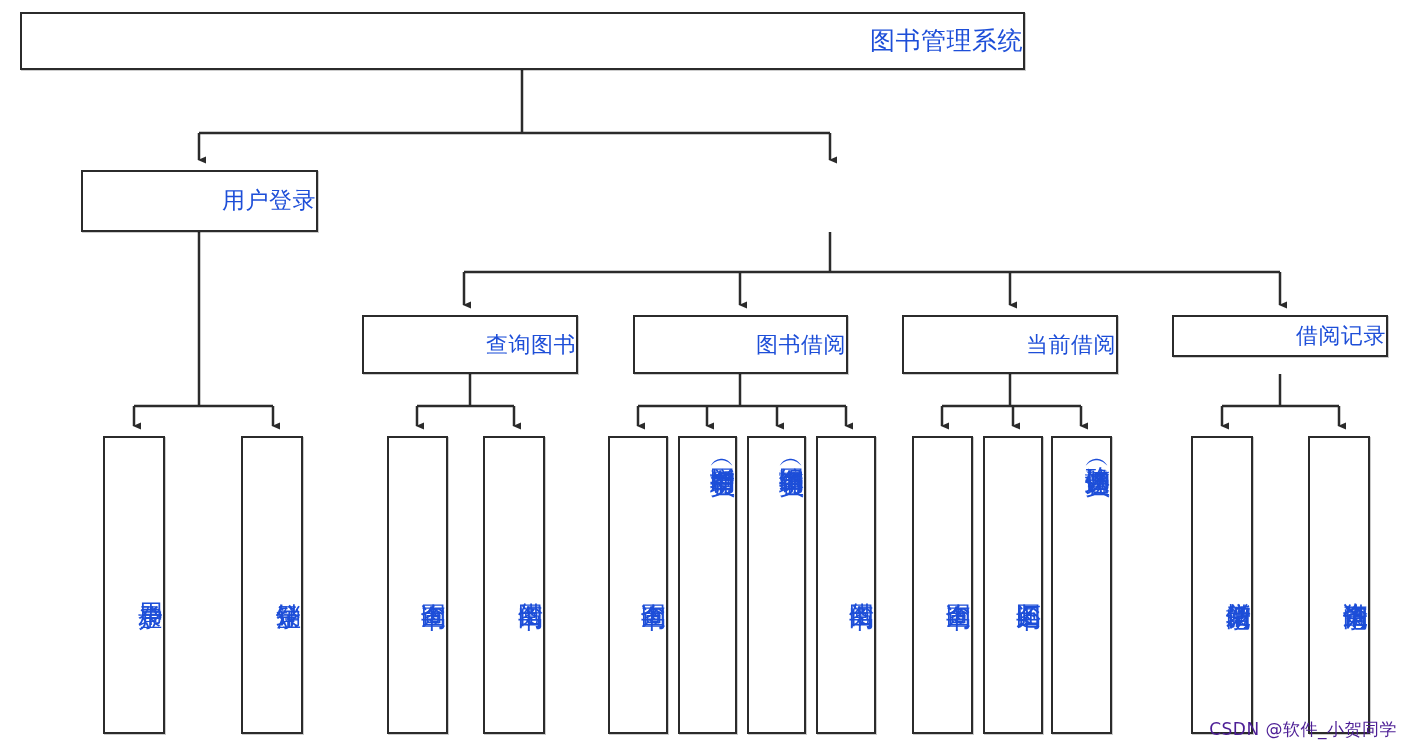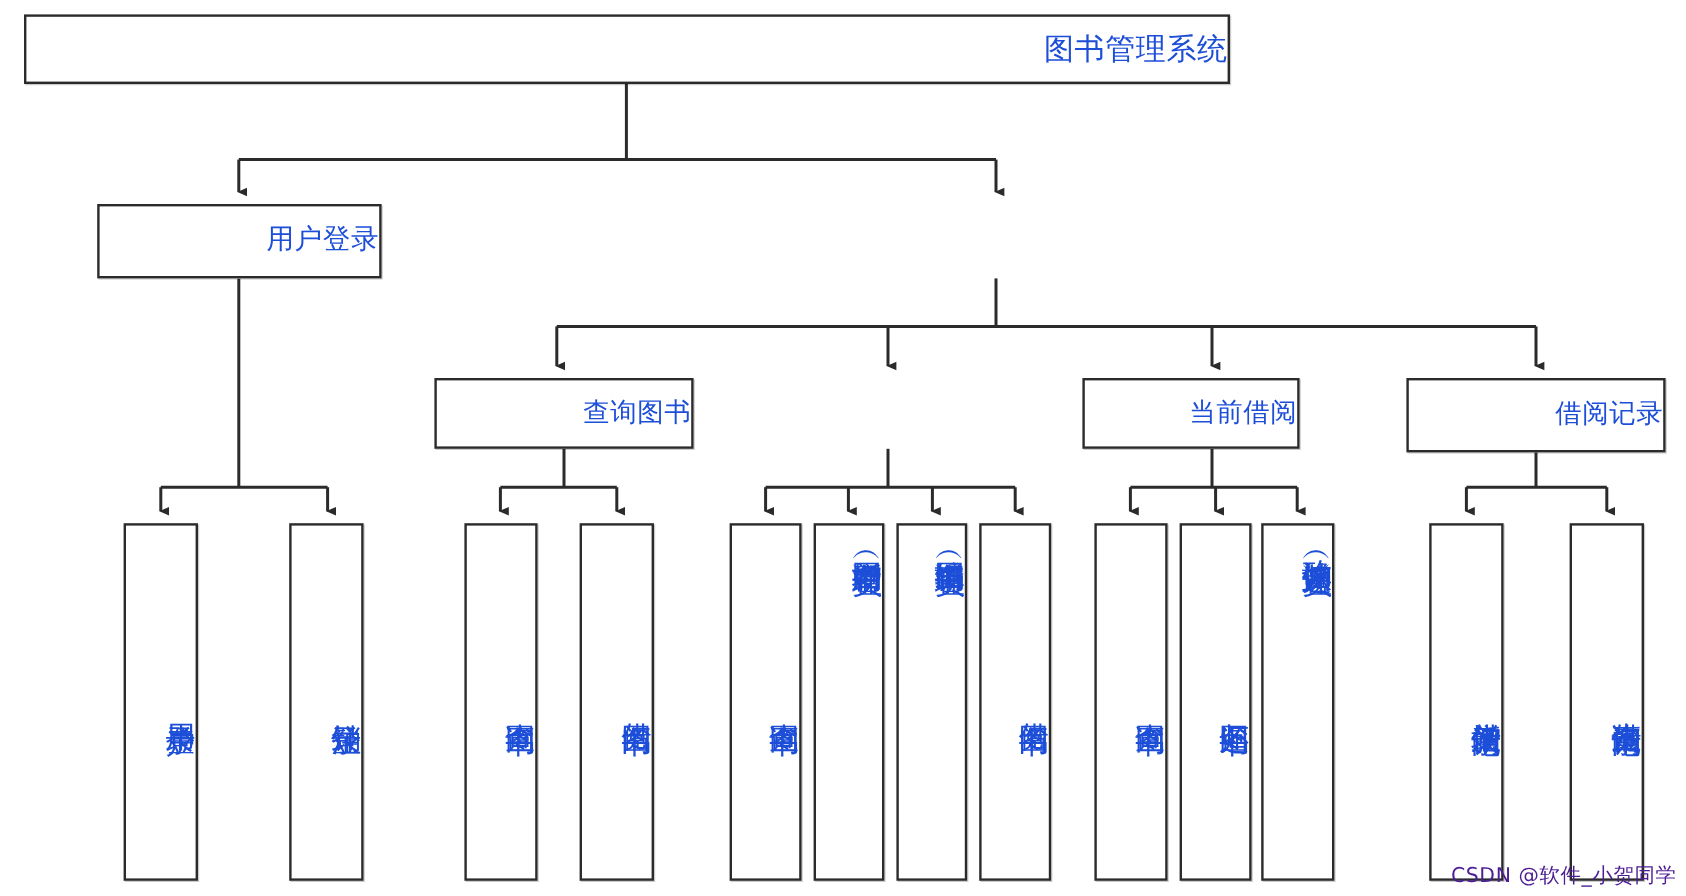--- a/index.html
+++ b/index.html
@@ -131,24 +131,27 @@
     <span class="label">图书管理系统</span>
   </div>
 
   <div class="node lvl2" style="left:81px; top:170px; width:237px; height:62px;">
     <span class="label">用户登录</span>
   </div>
 
   <div class="node lvl3" style="left:362px; top:315px; width:216px; height:59px;">
     <span class="label">查询图书</span>
   </div>
-  <div class="node lvl3" style="left:902px; top:315px; width:181px; height:59px;">
+  <div class="node lvl3" style="left:633px; top:315px; width:215px; height:59px;">
+    <span class="label">图书借阅</span>
+  </div>
+  <div class="node lvl3" style="left:902px; top:315px; width:216px; height:59px;">
     <span class="label">当前借阅</span>
   </div>
-  <div class="node lvl3" style="left:1172px; top:315px; width:216px; height:62px;">
+  <div class="node lvl3" style="left:1172px; top:315px; width:216px; height:42px;">
     <span class="label">借阅记录</span>
   </div>
 
   <div class="node leaf centered" style="left:103px; top:436px; width:62px; height:298px;">
     <span class="label">用户登录</span>
   </div>
   <div class="node leaf centered" style="left:241px; top:436px; width:62px; height:298px;">
     <span class="label">注销登录</span>
   </div>
 

